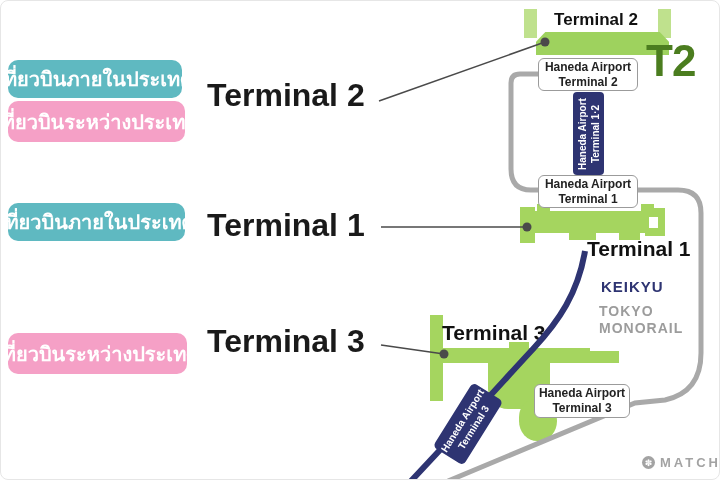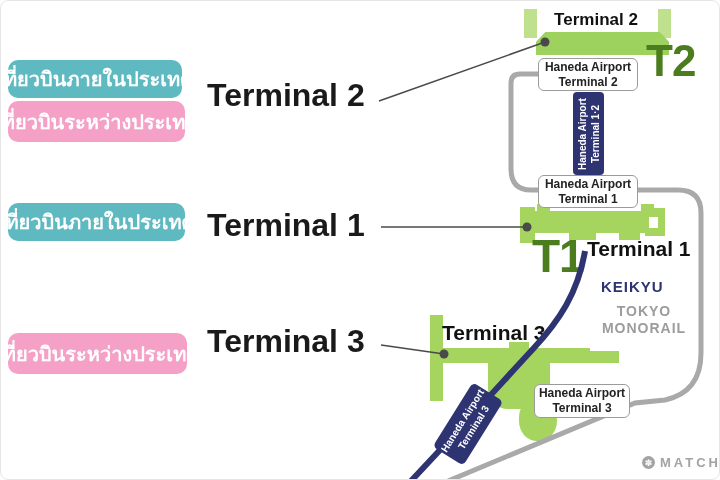--- a/index.html
+++ b/index.html
@@ -51,21 +51,21 @@
     transform:rotate(-90deg);color:#fff;font-size:10px;font-weight:600;
     line-height:1.3;text-align:center;white-space:nowrap;
   }
   .navybox.diag .rot{transform:rotate(-58deg);}
   .nub{position:absolute;background:#2e3472;}
   .rail-label-keikyu{
     position:absolute;color:#2e3472;font-size:15px;font-weight:600;letter-spacing:1px;white-space:nowrap;
   }
   .rail-label-monorail{
     position:absolute;color:#9c9c9c;font-size:14px;font-weight:600;letter-spacing:1px;
-    text-align:center;line-height:17px;white-space:nowrap;
+    text-align:left;line-height:17px;white-space:nowrap;
   }
   svg.lines{position:absolute;left:0;top:0;width:720px;height:480px;pointer-events:none;}
   
   .watermark{
     position:absolute;display:flex;align-items:center;gap:5px;color:#a3a3a3;
     font-size:13px;font-weight:700;letter-spacing:3px;
   }
   .wm-circle{
     width:13px;height:13px;border-radius:50%;background:#a3a3a3;color:#fff;
     display:flex;align-items:center;justify-content:center;font-size:9px;font-weight:400;
@@ -94,21 +94,20 @@
   <div class="code" style="left:645px;top:38px;font-size:44px;text-align:right;">T2</div>
 
   <div class="green" style="left:519px;top:206px;width:15px;height:36px;"></div>
   <div class="green" style="left:532px;top:210px;width:114px;height:22px;"></div>
   <div class="green" style="left:536px;top:203px;width:13px;height:9px;"></div>
   <div class="green" style="left:640px;top:203px;width:13px;height:9px;"></div>
   <div class="green" style="left:568px;top:231px;width:27px;height:8px;"></div>
   <div class="green" style="left:618px;top:231px;width:21px;height:8px;"></div>
   <div class="green" style="left:644px;top:207px;width:20px;height:28px;"></div>
   <div class="abs" style="left:648px;top:216px;width:9px;height:11px;background:#fff;"></div>
-  <div class="code" style="left:531px;top:232px;font-size:46px;">T1</div>
   <div class="building-label" style="left:586px;top:236px;font-size:21px;">Terminal 1</div>
 
   <div class="green" style="left:429px;top:314px;width:13px;height:86px;"></div>
   <div class="green" style="left:429px;top:347px;width:150px;height:15px;"></div>
   <div class="green" style="left:508px;top:341px;width:20px;height:9px;"></div>
   <div class="green" style="left:487px;top:347px;width:62px;height:61px;border-radius:4px 4px 20px 20px;"></div>
   <div class="green" style="left:547px;top:347px;width:42px;height:15px;"></div>
   <div class="green" style="left:572px;top:350px;width:46px;height:12px;"></div>
   <div class="green" style="left:518px;top:398px;width:38px;height:42px;border-radius:45% 55% 50% 50%;"></div>
   <div class="building-label" style="left:441px;top:320px;font-size:21px;">Terminal 3</div>

